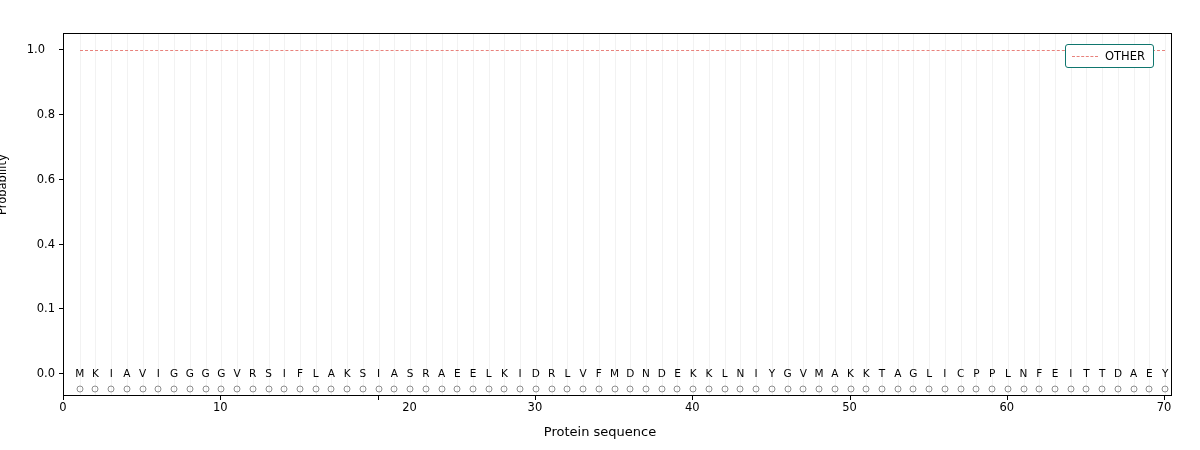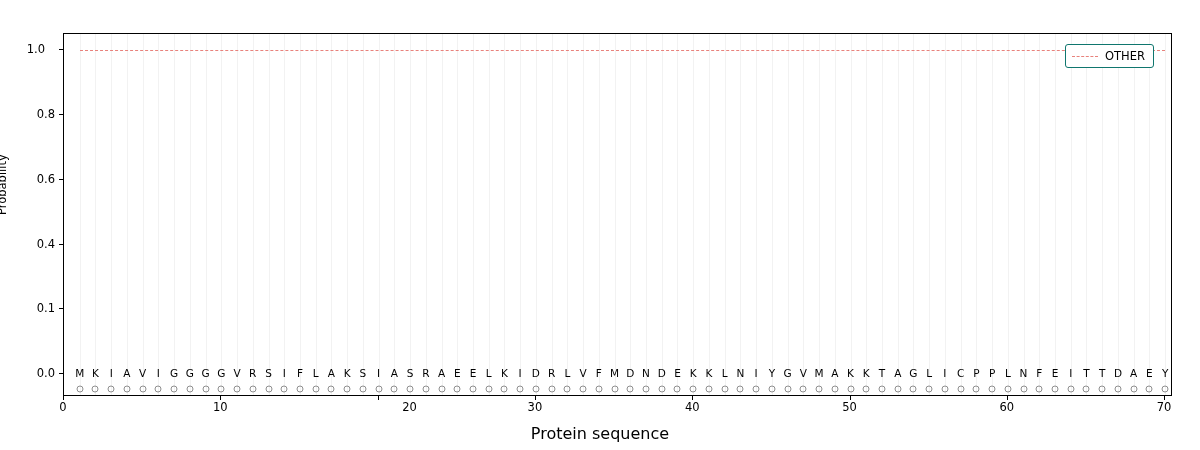--- a/index.html
+++ b/index.html
@@ -107,21 +107,21 @@
   .xtick-mark{
     position:absolute;
     top:396px;
     width:0;height:4px;
     border-left:1.1px solid #000;
   }
   #xlabel{
     position:absolute;
     left:0;top:424px;width:1200px;
     text-align:center;
-    font-size:16px;
+    font-size:13px;
     color:#000;
   }
 
   
   #legend{
     position:absolute;
     left:1065px;top:44px;
     border:1px solid #0f766e;
     border-radius:3px;
     background:#ffffff;

